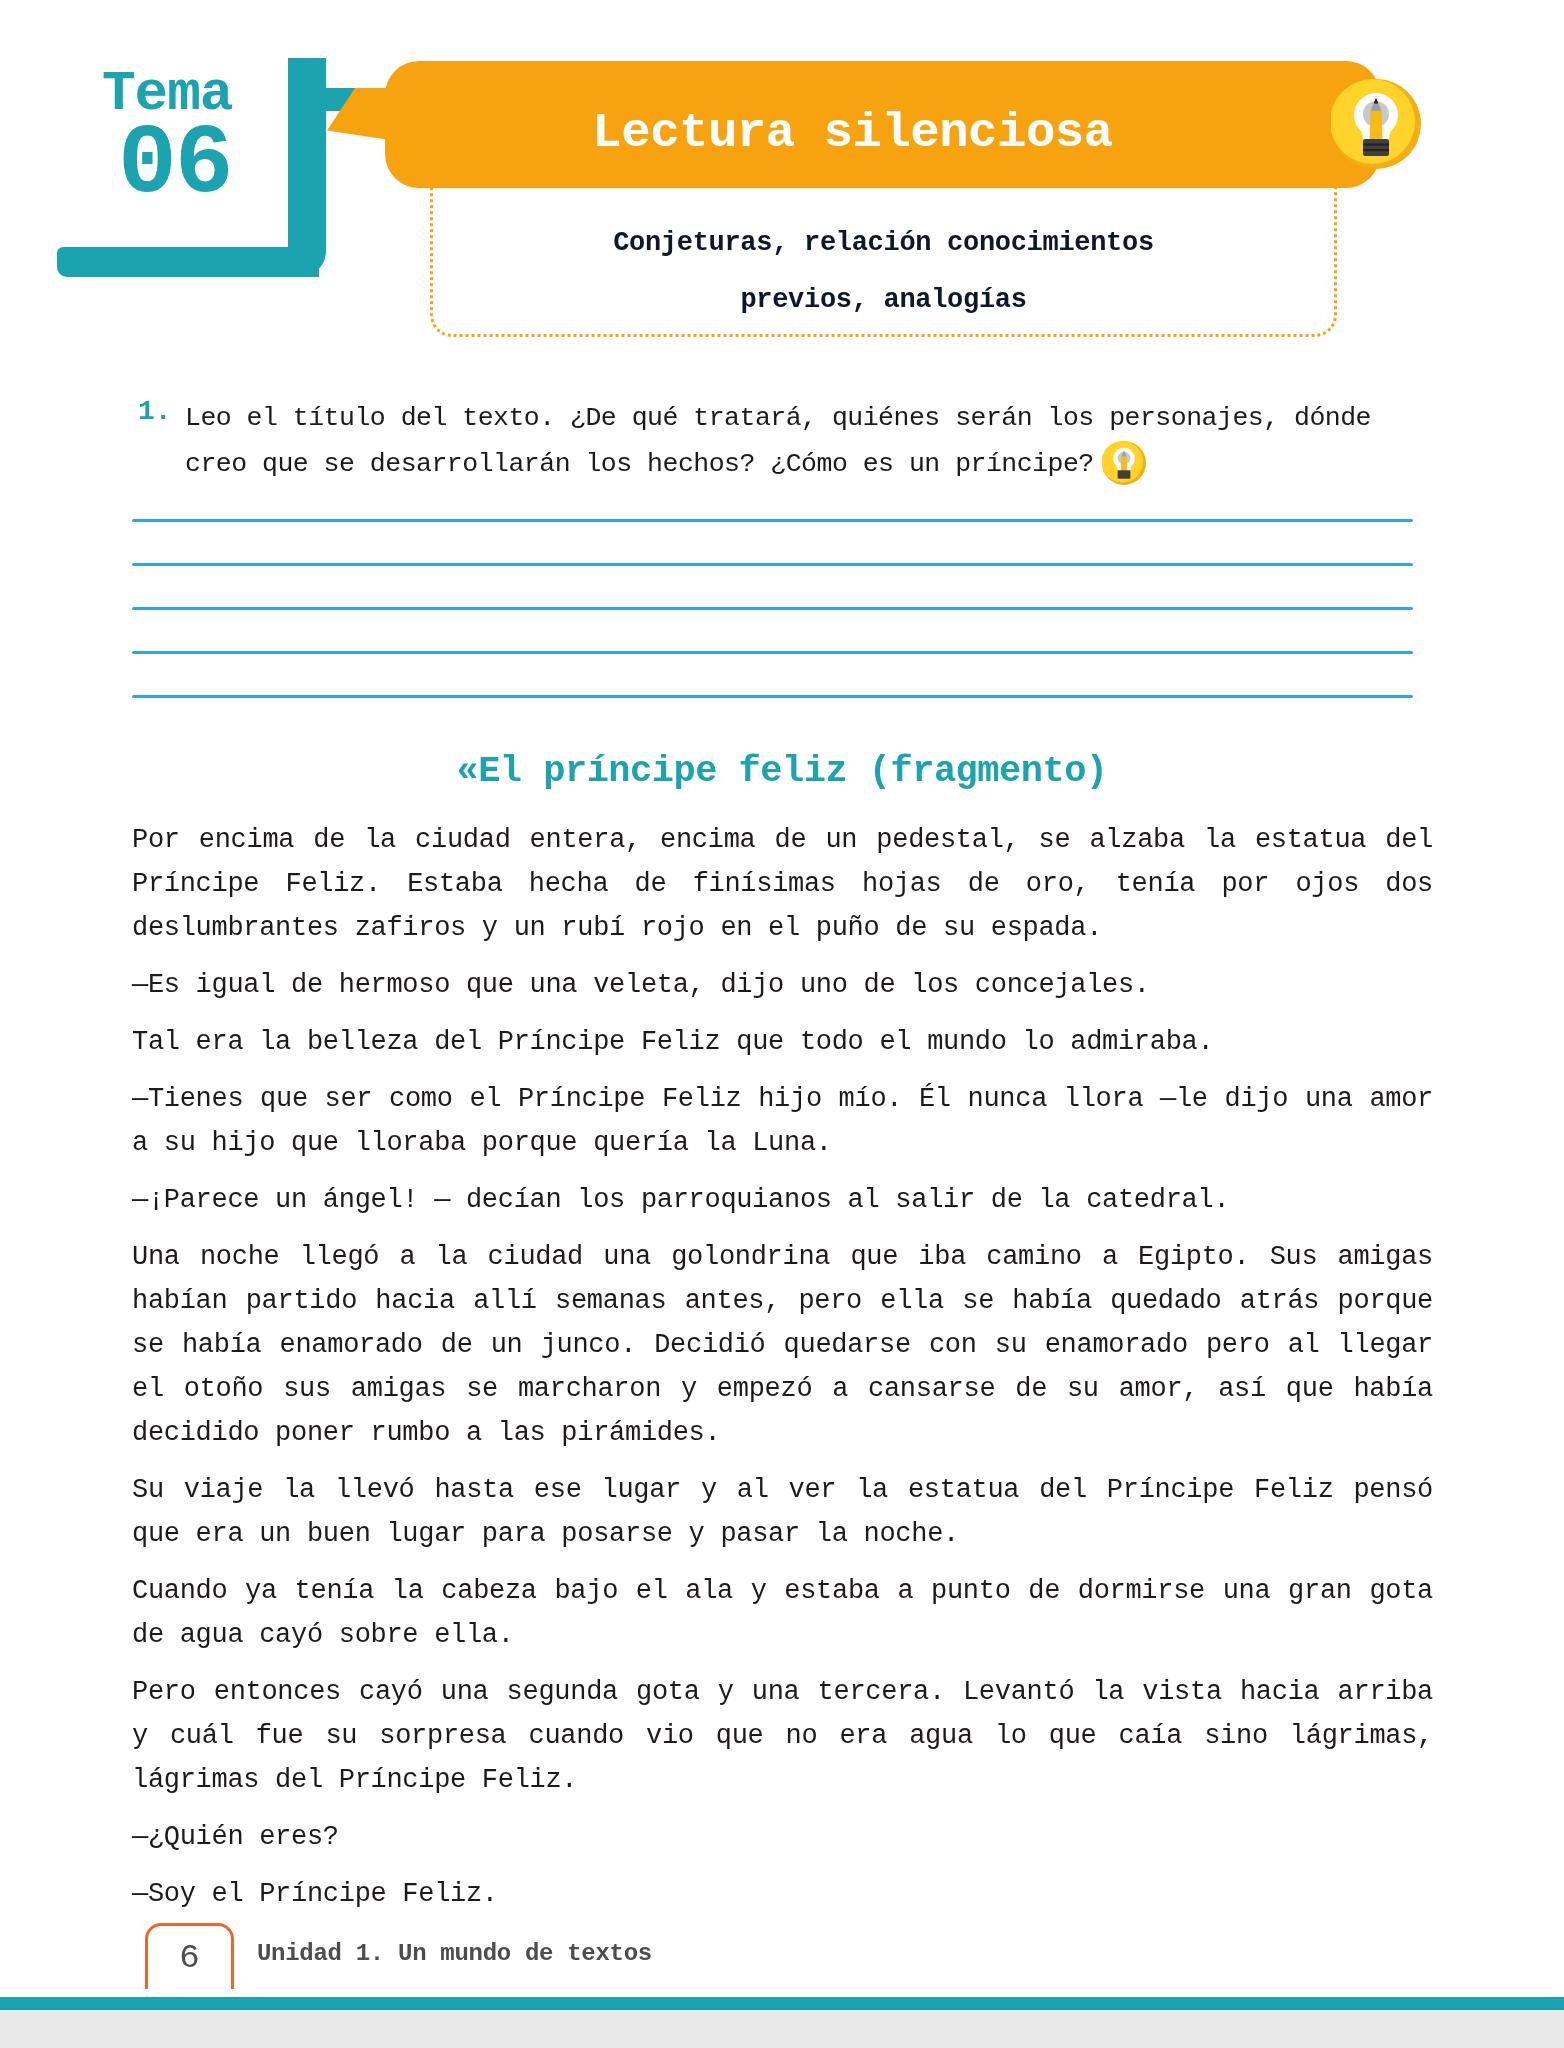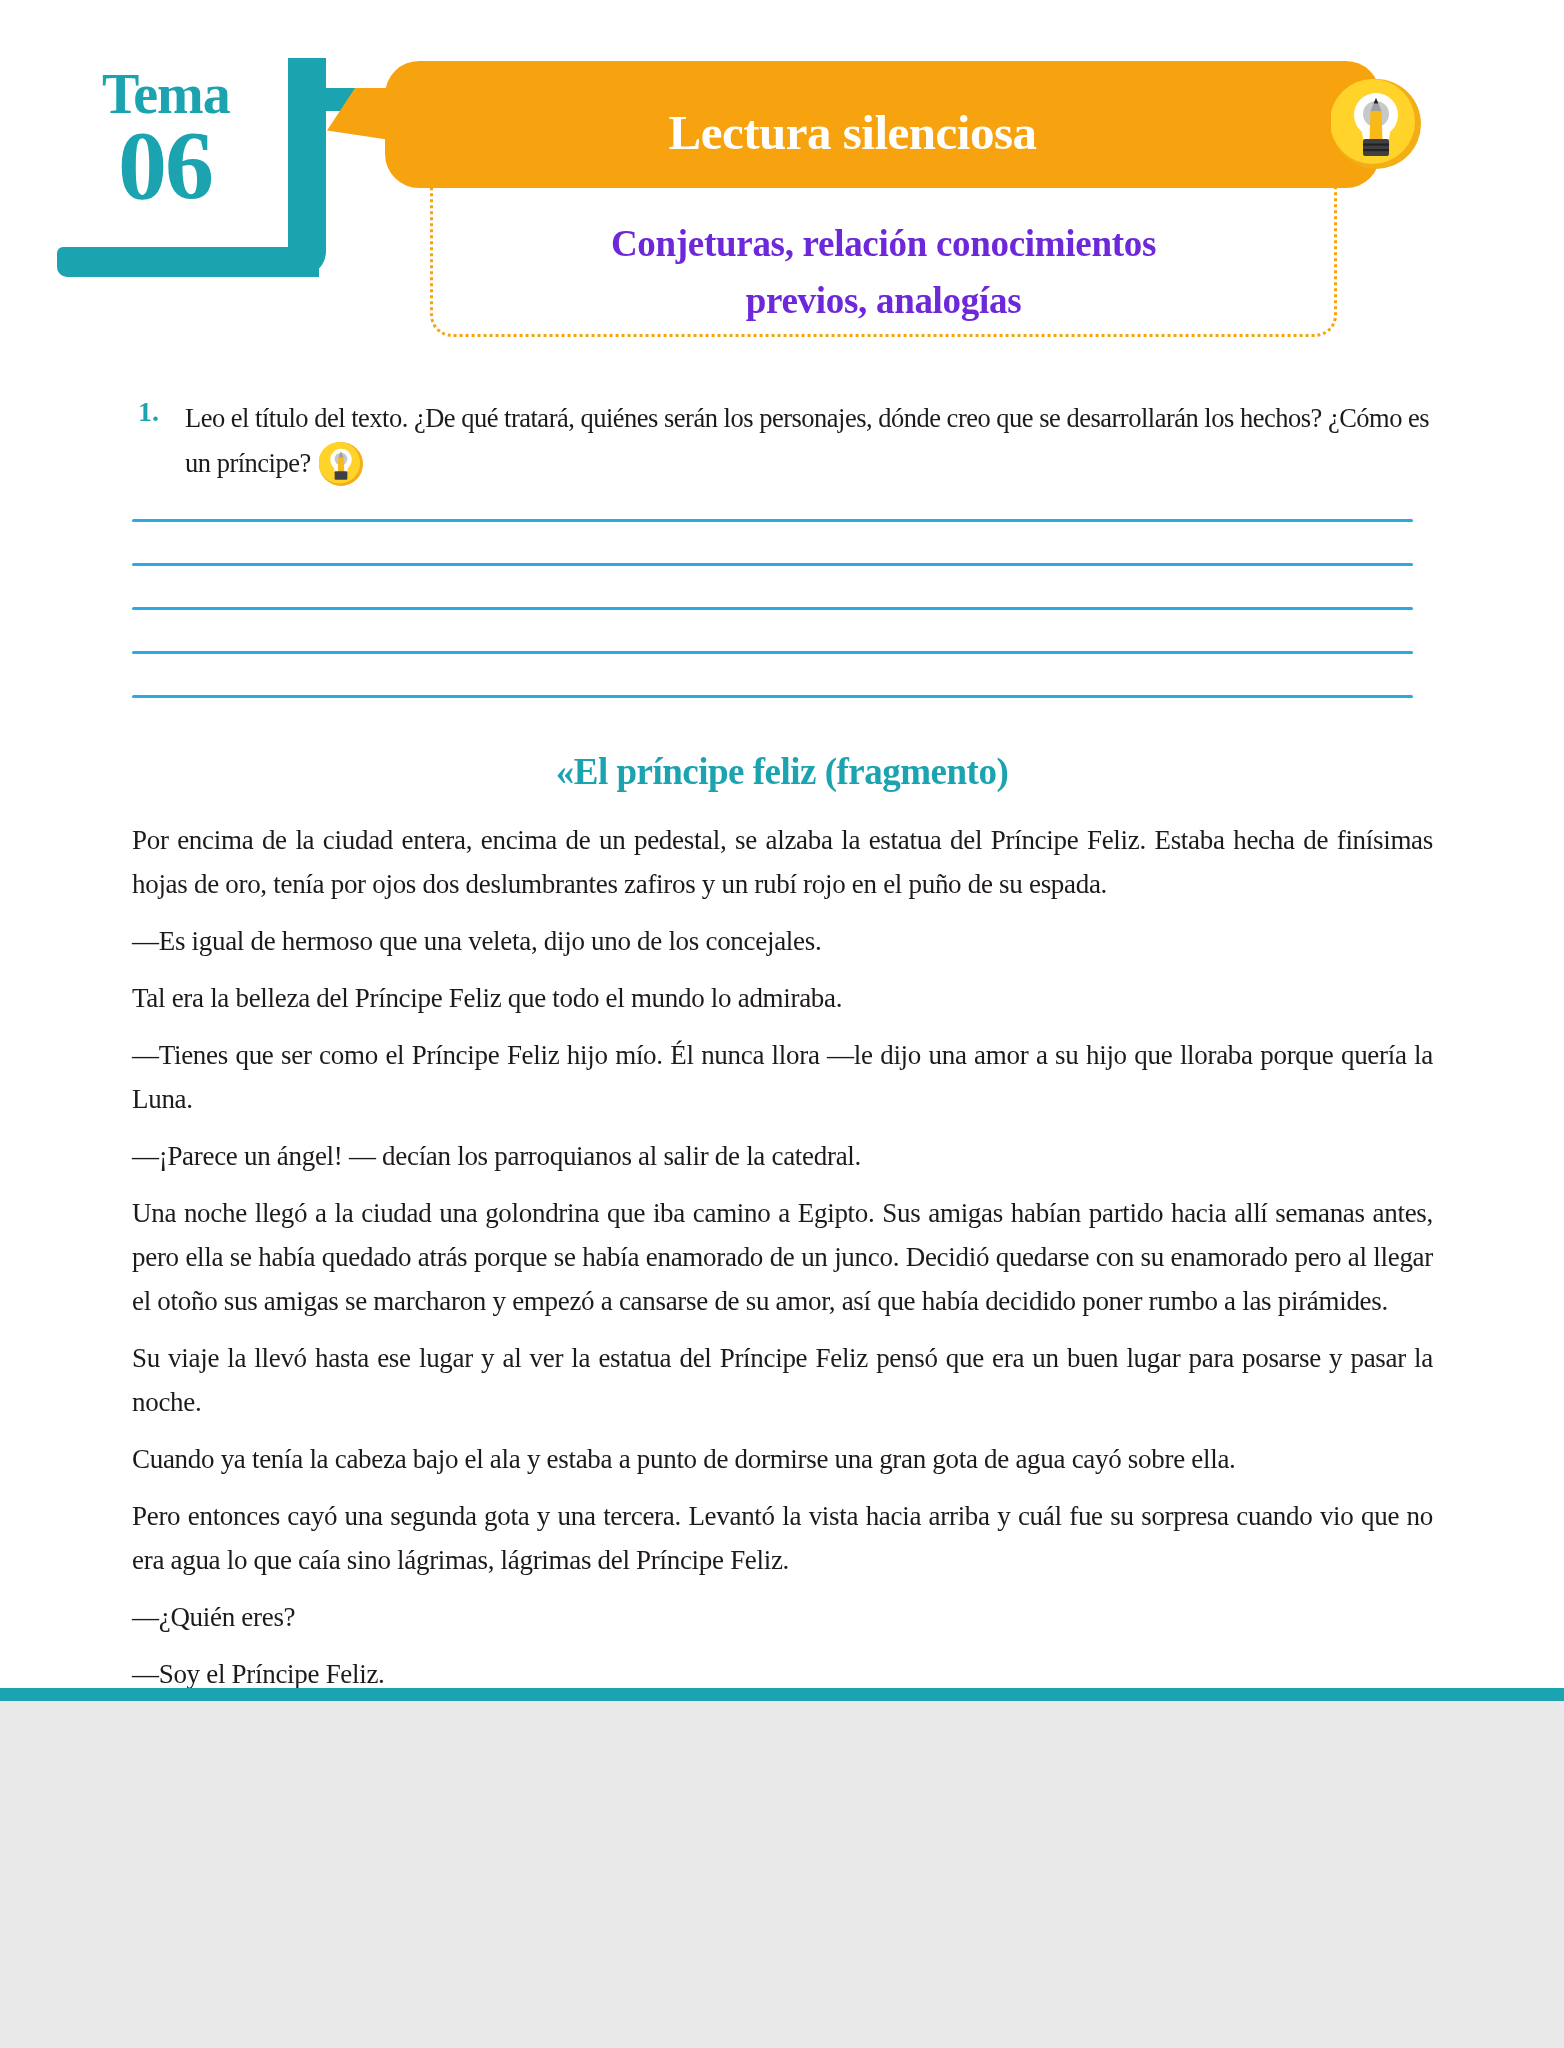--- a/index.html
+++ b/index.html
@@ -1,19 +1,19 @@
 <!DOCTYPE html>
 <html lang="es"><head>
 <meta charset="utf-8">
 <style>
   html,body { margin:0; padding:0; background:#e9e9e9; }
   .page {
-    position:relative; width:1564px; height:1701px; margin:0 auto;
+    position:relative; width:1564px; height:2010px; margin:0 auto;
     background:#ffffff; overflow:hidden;
-    font-family:Liberation Serif, serif;
+    font-family:Liberation Mono, monospace;
     color:#1e1a1b;
   }
   
   .tema-label {
     position:absolute; left:102px; top:62px;
     font-size:56px; font-weight:bold; color:#1ba3af; letter-spacing:-1px;
   }
   .tema-number {
     position:absolute; left:118px; top:116px;
     font-size:98px; font-weight:bold; color:#1ba3af; letter-spacing:-2px; line-height:1;
@@ -37,21 +37,21 @@
   }
   
   .subtitle-box {
     position:absolute; left:430px; top:100px; width:907px; height:237px;
     border:3px dotted #f7a30f; border-radius:22px; background:#ffffff;
     box-sizing:border-box; z-index:1;
     display:flex; justify-content:center; align-items:flex-start;
   }
   .subtitle-text {
     margin-top:112px; max-width:620px; text-align:center;
-    font-size:37px; font-weight:bold; color:#6d28d9; line-height:57px;
+    font-size:27px; font-weight:bold; color:#0f172a; line-height:57px;
     letter-spacing:-0.3px;
   }
   
   .banner {
     position:absolute; left:385px; top:61px; width:995px; height:127px;
     background:#f7a30f; border-radius:34px; z-index:2;
     display:flex; align-items:center; justify-content:center;
   }
   .banner-title {
     font-size:49px; font-weight:bold; color:#ffffff; letter-spacing:-0.5px;

